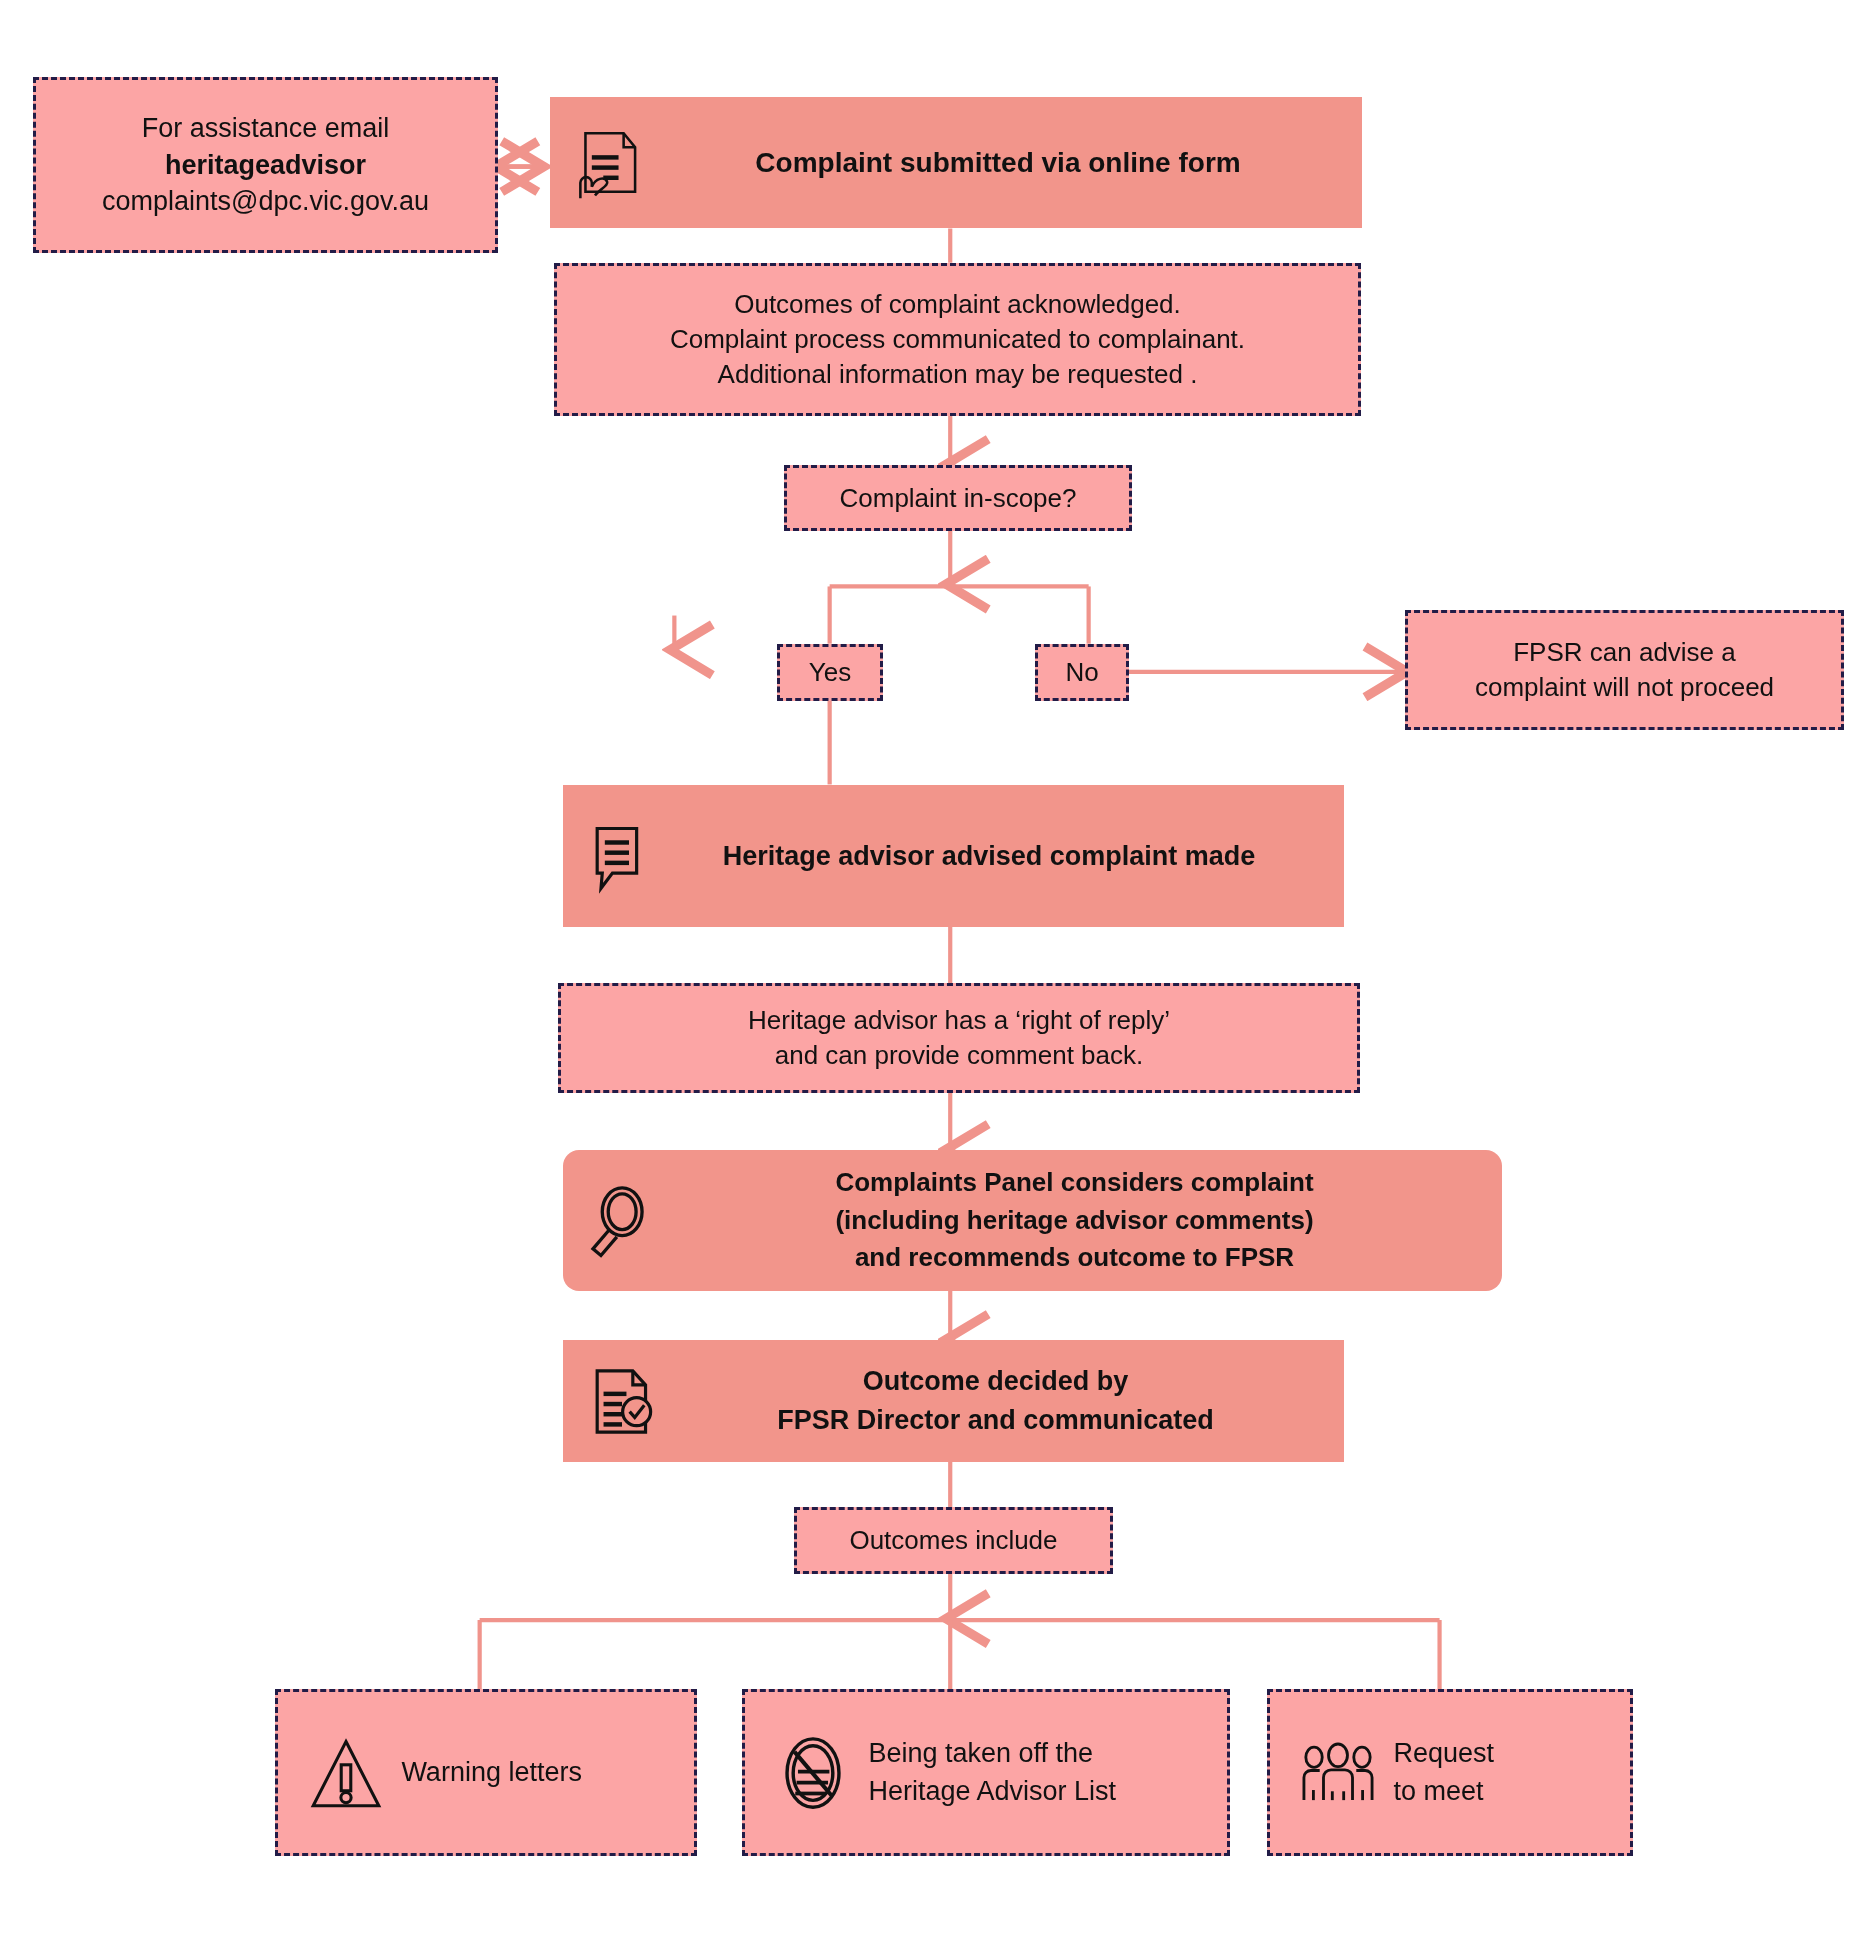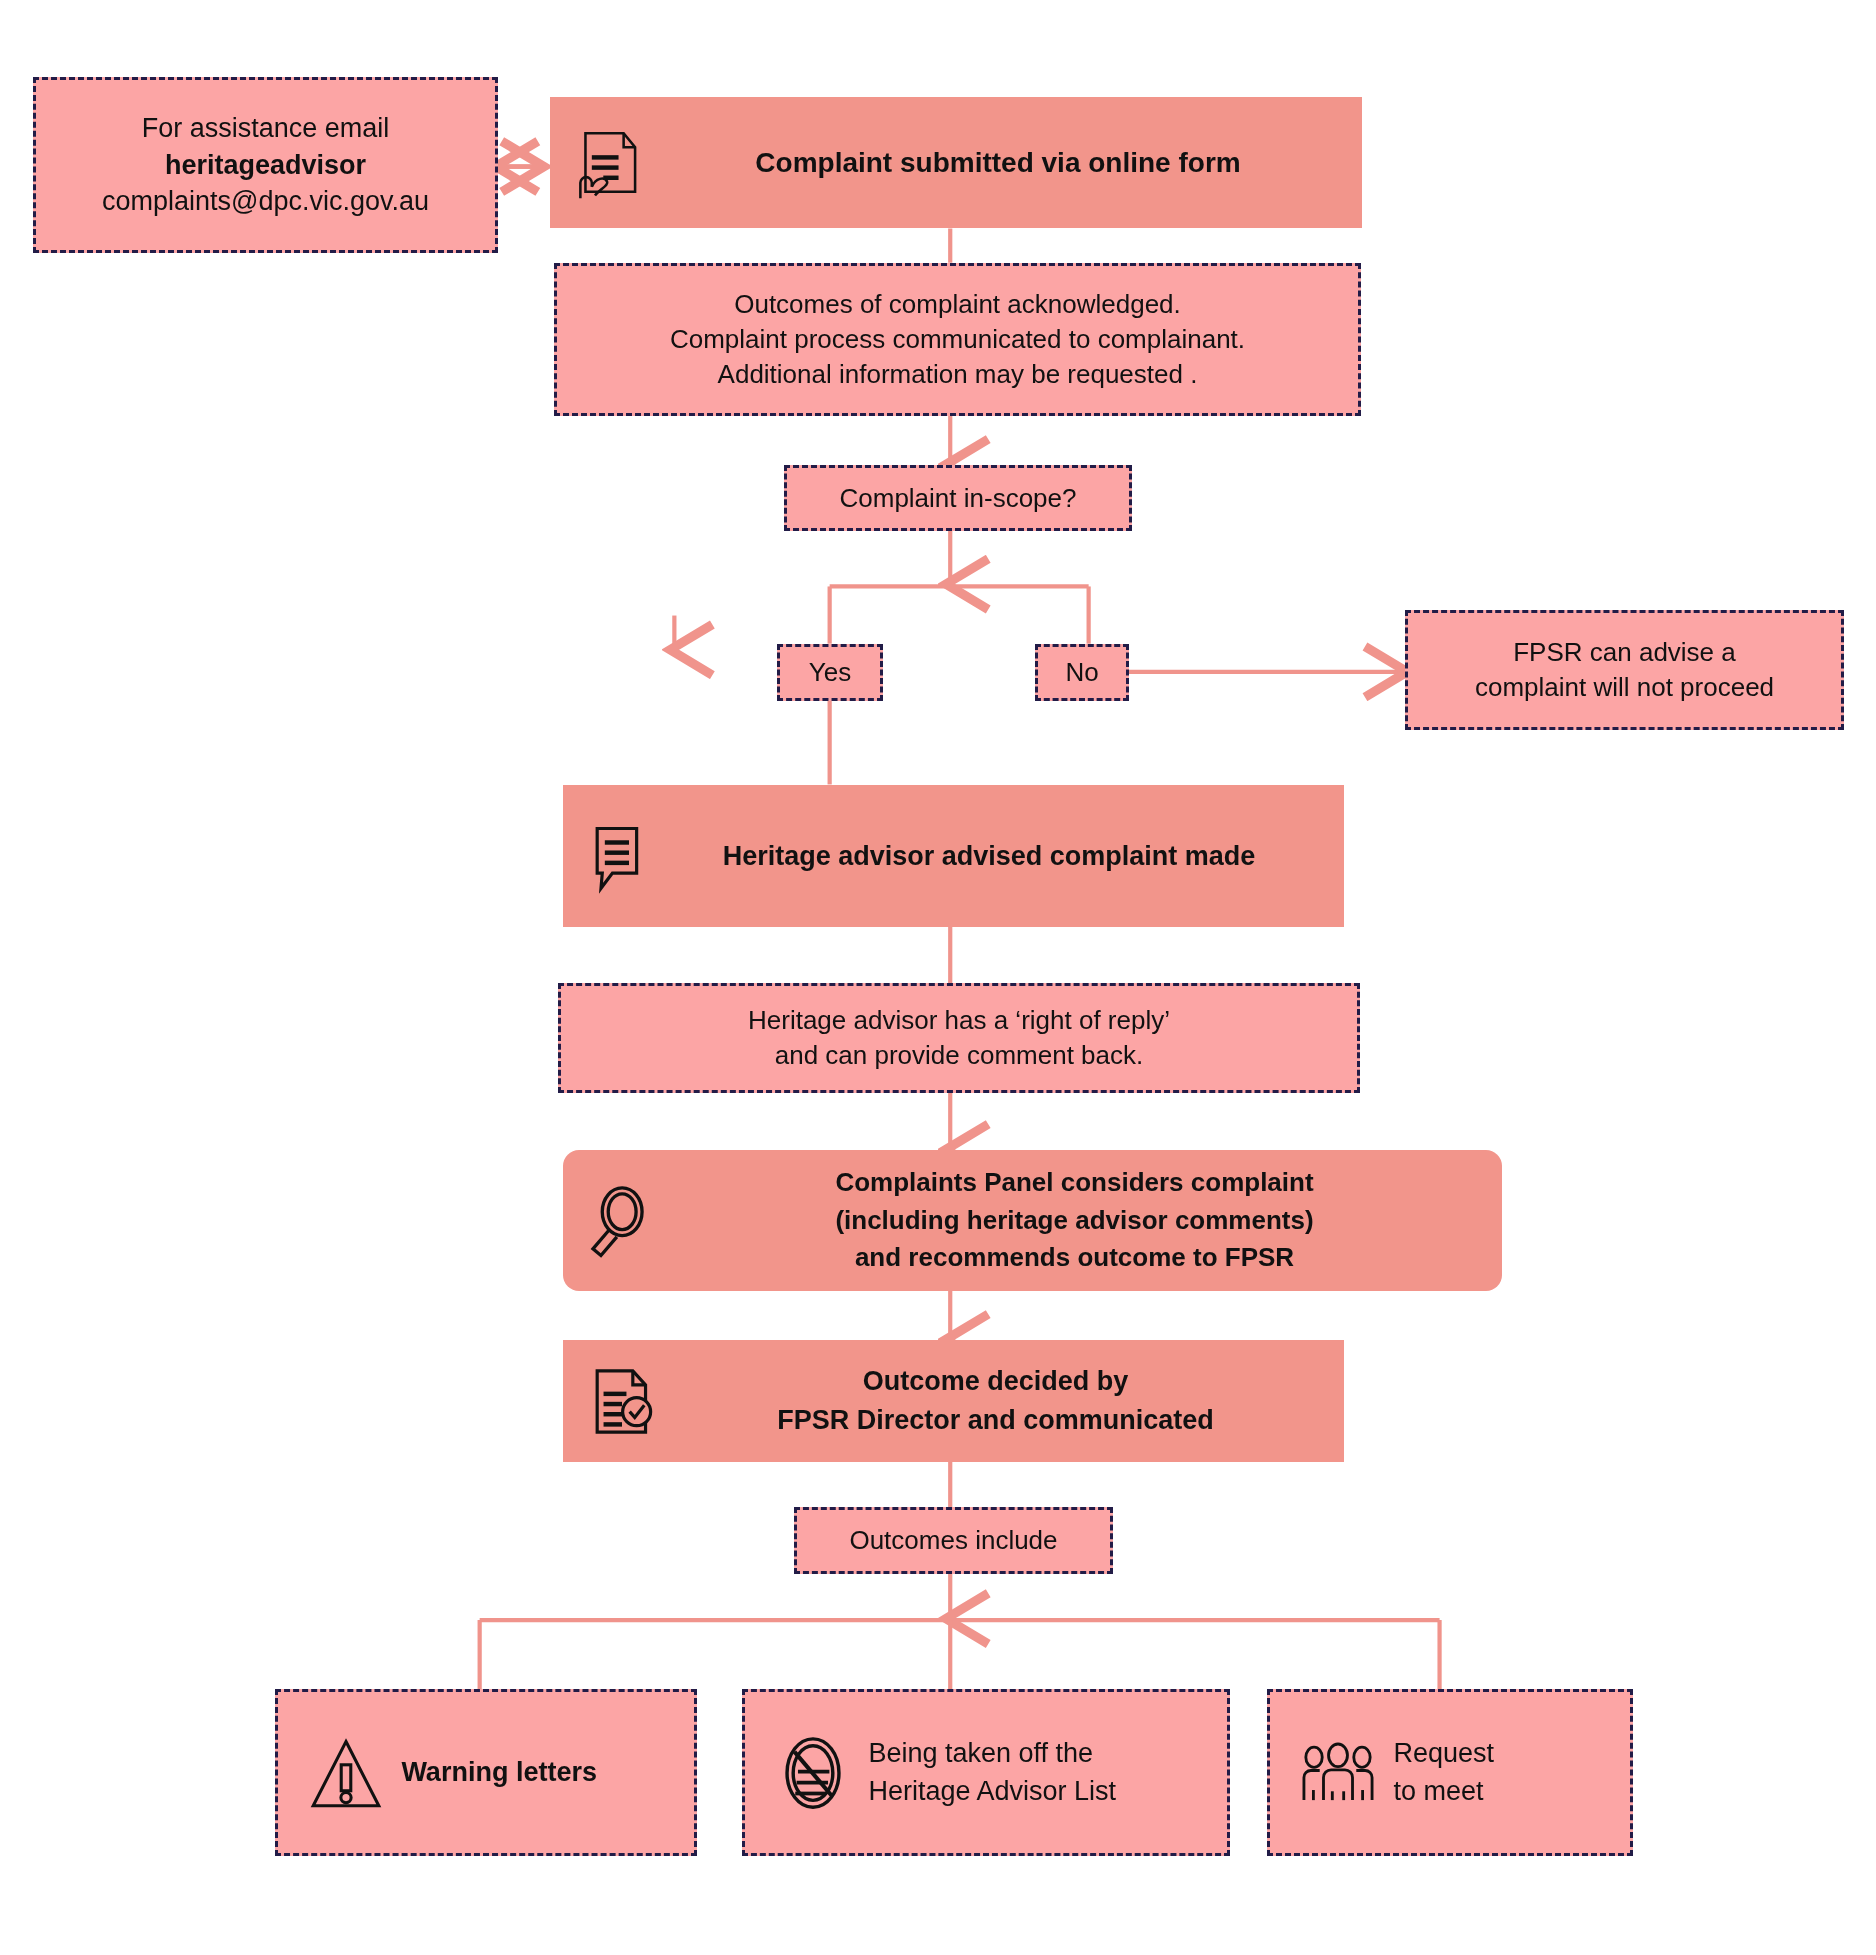--- a/index.html
+++ b/index.html
@@ -179,21 +179,21 @@
   </div>
 
   <div class="node dashed t-58" style="left:275px;top:1689px;width:422px;height:167px;padding-left:21px;">
     <div class="icon" style="width:94px;height:94px;">
       <svg viewBox="0 0 120 120" width="82" height="82">
         <path d="M60 14 L108 108 H12 Z" fill="none" stroke="#111" stroke-width="4.5"></path>
         <rect x="53" y="48" width="14" height="38" fill="none" stroke="#111" stroke-width="4.5"></rect>
         <circle cx="60" cy="96" r="7.5" fill="none" stroke="#111" stroke-width="4.5"></circle>
       </svg>
     </div>
-    <div style="flex:1;text-align:left;padding-left:8.4px;line-height:1.35;font-weight:bold;">
+    <div style="flex:1;text-align:left;padding-left:8.4px;line-height:1.35;">
       <div>Warning letters</div>
     </div>
   </div>
 
   <div class="node dashed t-58" style="left:742px;top:1689px;width:488px;height:167px;padding-left:21px;">
     <div class="icon" style="width:94px;height:94px;">
       <svg viewBox="0 0 120 120" width="82" height="82">
         <ellipse cx="60" cy="60" rx="38" ry="50" fill="none" stroke="#111" stroke-width="5"></ellipse>
         <ellipse cx="60" cy="60" rx="29" ry="40" fill="none" stroke="#111" stroke-width="5"></ellipse>
         <line x1="38" y1="58" x2="84" y2="58" stroke="#111" stroke-width="5.5"></line>

